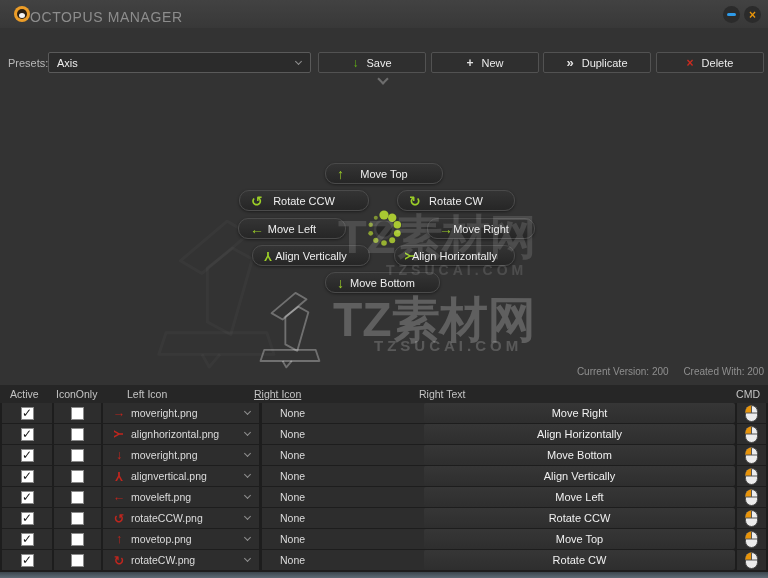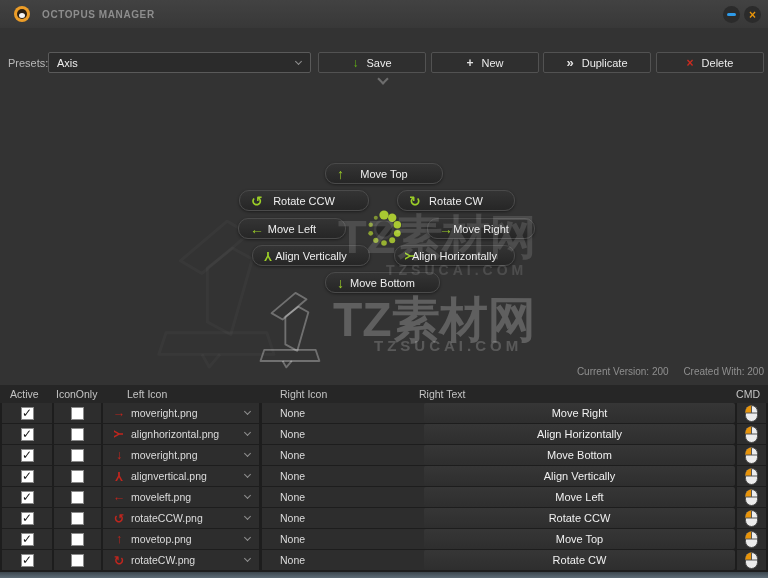--- a/index.html
+++ b/index.html
@@ -8,22 +8,22 @@
   #window { position:relative; width:768px; height:578px; background:#333333; overflow:hidden; }
 
   
   #titlebar { position:absolute; left:0; top:0; width:768px; height:28px;
     background:linear-gradient(#424242,#383838); }
   .appicon { position:absolute; left:14px; top:6px; width:16px; height:16px; border-radius:50%;
     background:#ec9d28; }
   .appicon::before { content:''; position:absolute; inset:3px; border-radius:50%; background:#2b2013; }
   .appicon-dot { position:absolute; left:5px; top:7px; width:6px; height:5px; border-radius:50%;
     background:#f4f4f4; }
-  #window-title { position:absolute; left:42px; top:9px; font-size:10px; letter-spacing:.6px;
-    color:#8d8d8d;font-weight:bold; }
+  #window-title { position:absolute; left:30px; top:9px; font-size:14px; letter-spacing:.6px;
+    color:#8d8d8d; }
   .winbtn { position:absolute; top:6px; width:17px; height:17px; border-radius:50%;
     background:#2b2b2b; display:flex; align-items:center; justify-content:center; }
   #btn-minimize { right:28px; }
   #btn-close { right:7px; }
   .min-bar { width:9px; height:3px; border-radius:2px; background:#2e9ae8; }
   .close-x { color:#e8940a; font-size:12px; font-weight:bold; line-height:1; }
 
   
   #menubar { position:absolute; left:0; top:28px; width:768px; height:21px; background:#2d2d2d;
     border-bottom:1px solid #272727; display:flex; align-items:center; }
@@ -79,21 +79,21 @@
   #spinner { position:absolute; left:362px; top:207px; }
 
   
   #version-line { position:absolute; right:4px; top:366px; font-size:10px; color:#8f8f8f; }
   #version-line span { margin-left:12px;text-align:center; }
 
   
   #table-zone { position:absolute; left:0; top:385px; width:768px; height:187px; background:#1d1d1d; }
   #table-header { position:absolute; left:0; top:0; width:768px; height:18px; background:#262626; }
   #table-header span { position:absolute; top:3px; font-size:10.5px; color:#c4c4c4; }
-  .th0 { left:10px; } .th1 { left:56px; } .th2 { left:103px;padding-left:24px; } .th3 { left:280px; }
+  .th0 { left:10px; } .th1 { left:56px; } .th2 { left:103px;padding-left:24px; } .th3 { left:254px;text-decoration:underline; }
   .th4 { left:419px; } .th5 { right:8px;margin-left:24px; }
   #table-body { position:absolute; left:0; top:18px; width:768px; }
   .trow { position:relative; height:20px; margin-bottom:1px; }
   .cell { position:absolute; top:0; height:20px; background:#2d2d2d; display:flex; align-items:center; }
   .c-active   { left:2px;   width:50px;  justify-content:center; }
   .c-icononly { left:54px;  width:47px;  justify-content:center; }
   .c-lefticon { left:103px; width:156px; }
   .c-righticon{ left:262px; width:187px; }
   .c-btntext  { left:424px; width:311px; justify-content:center; font-size:11px; color:#f0f0f0;
     background:linear-gradient(#363636,#2e2e2e); border-radius:2px; }

